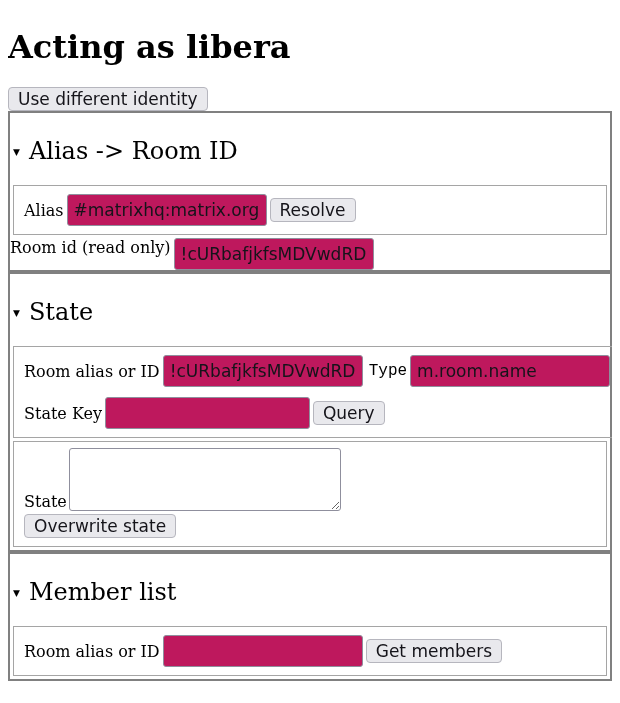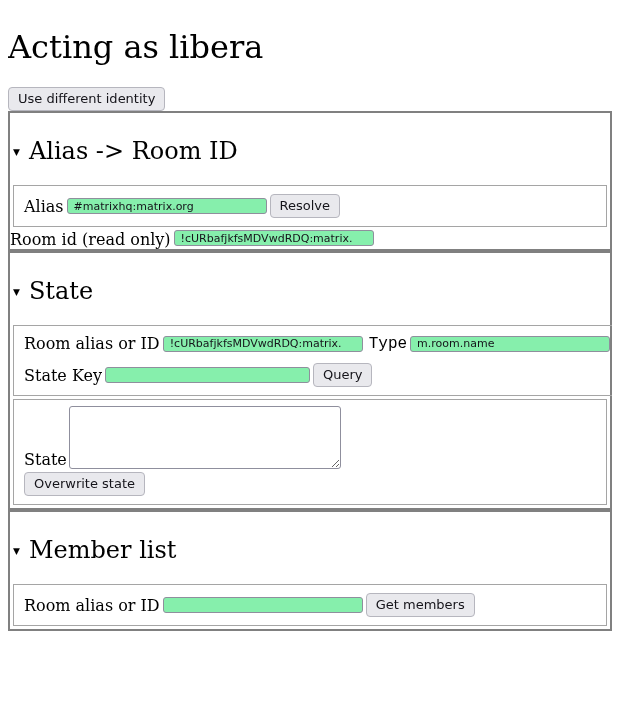--- a/index.html
+++ b/index.html
@@ -8,46 +8,46 @@
     color: #000000;
   }
   body {
     margin: 8px;
     width: 604px;
     font-family: "DejaVu Serif", "Liberation Serif", serif;
     font-size: 16px;
   }
   h1 {
     font-size: 32px;
-    font-weight: normal;
+    font-weight: bold;
     margin: 21px 0;
     line-height: 37px;
   }
   .btn {
     font-family: "DejaVu Sans", "Liberation Sans", sans-serif;
-    font-size: 13px;
+    font-size: 17px;
     color: #15141a;
     background: #e9e9ed;
     border: 1px solid #b6b6be;
     border-radius: 4px;
     padding: 3px 9px;
     height: 24px;
     line-height: 16px;
     cursor: pointer;
     white-space: nowrap;
   }
   .txt {
     font-family: "DejaVu Sans", "Liberation Sans", sans-serif;
-    font-size: 11px;
+    font-size: 17px;
     color: #15141a;
-    background: #86efac;
+    background: #be185d;
     border: 1px solid #8f8f9d;
     border-radius: 3px;
     padding: 2px 6px;
-    height: 16px;
+    height: 32px;
     width: 200px;
   }
   details.section {
     border: 2px solid #808080;
   }
   summary {
     list-style: none;
     display: flex;
     align-items: center;
     gap: 9px;

